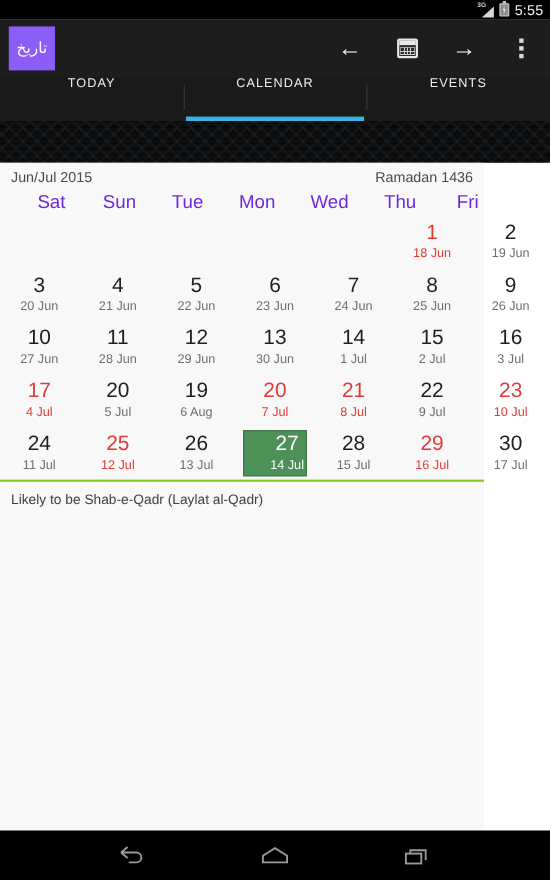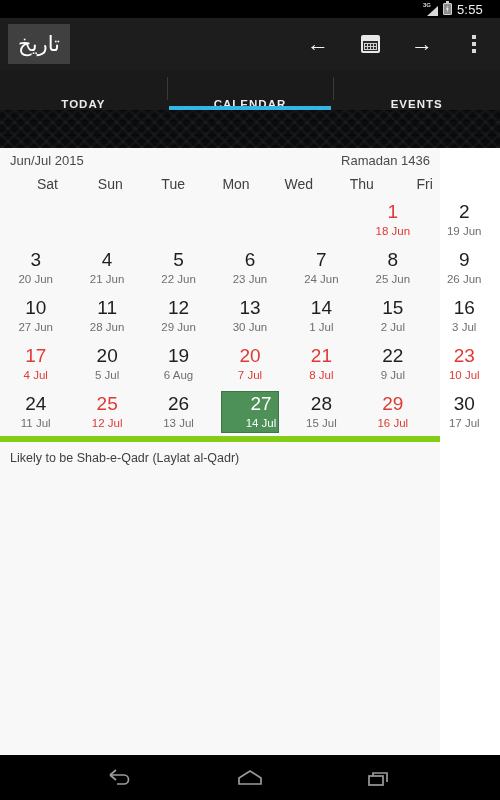--- a/index.html
+++ b/index.html
@@ -21,21 +21,21 @@
 
   
   .statusbar {
     position: absolute;
     top: 0; left: 0;
     width: 500px; height: 18px;
     background: #000000;
     display: flex;
     align-items: center;
     justify-content: flex-end;
-    padding-right: 17px;
+    padding-right: 6px;
     gap: 5px;
   }
   .sb-signal {
     position: relative;
     width: 14px; height: 13px;
   }
   .sb-signal .bars {
     position: absolute;
     bottom: 0; right: 0;
     width: 0; height: 0;
@@ -81,27 +81,27 @@
   .actionbar {
     position: absolute;
     top: 18px; left: 0;
     width: 500px; height: 52px;
     background: #1d1d1d;
     display: flex;
     align-items: center;
   }
   .app-logo {
     margin-left: 8px;
-    width: 62px; height: 40px;
-    background: #404040;
+    width: 42px; height: 40px;
+    background: #8b5cf6;
     display: flex;
     align-items: center;
     justify-content: center;
     color: #ffffff;
-    font-size: 21px;
+    font-size: 14px;
     line-height: 1;
     padding-bottom: 2px;
     direction: rtl;
   }
   .ab-spacer { flex: 1; }
   .ab-btn {
     width: 52px; height: 52px;
     display: flex;
     align-items: center;
     justify-content: center;
@@ -146,25 +146,25 @@
     position: absolute;
     top: 70px; left: 0;
     width: 500px; height: 40px;
     background: #1a1a1a;
     display: flex;
   }
   .tab {
     flex: 1;
     position: relative;
     display: flex;
-    align-items: flex-end;
+    align-items: flex-start;
     justify-content: center;
     color: #ededed;
     font-size: 11.5px;
-    font-weight: bold;
+    font-weight: normal;
     letter-spacing: 1px;
   }
   .tab + .tab:before {
     content: "";
     position: absolute;
     left: 0; top: 7px; bottom: 10px;
     width: 1px;
     background: #3a3a3a;
   }
   .tab .underline {
@@ -205,22 +205,22 @@
     color: #4a4a4a;
     font-size: 13px;
   }
   .dow-row {
     display: flex;
     height: 24px;
   }
   .dow {
     flex: 1;
     text-align: center;
-    color: #404040;
-    font-size: 14px;
+    color: #6d28d9;
+    font-size: 17px;
     line-height: 24px;
     margin-left: 32px;
   }
 
   .weeks { width: 500px; }
   .week {
     display: flex;
     height: 48px;
   }
   .cell {
@@ -255,21 +255,21 @@
     border: 1px solid #3e7548;
   }
   .cell.selected .hnum,
   .cell.selected .gdate {
     position: relative;
     color: #ffffff;
     margin-left: 22px;
   }
 
   .note {
-    border-top: 6px solid #84cc16;
+    border-top: 2px solid #84cc16;
     padding: 9px 10px 0 10px;
     color: #3f3f3f;
     font-size: 12.5px;
   }
 
   
   .navbar {
     position: absolute;
     left: 0; bottom: 0;
     width: 500px; height: 45px;

